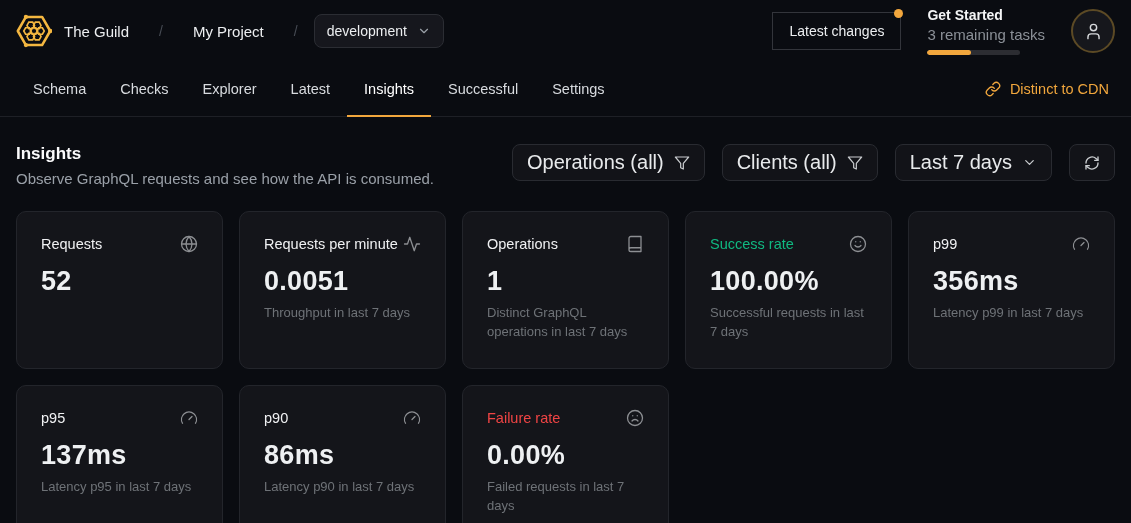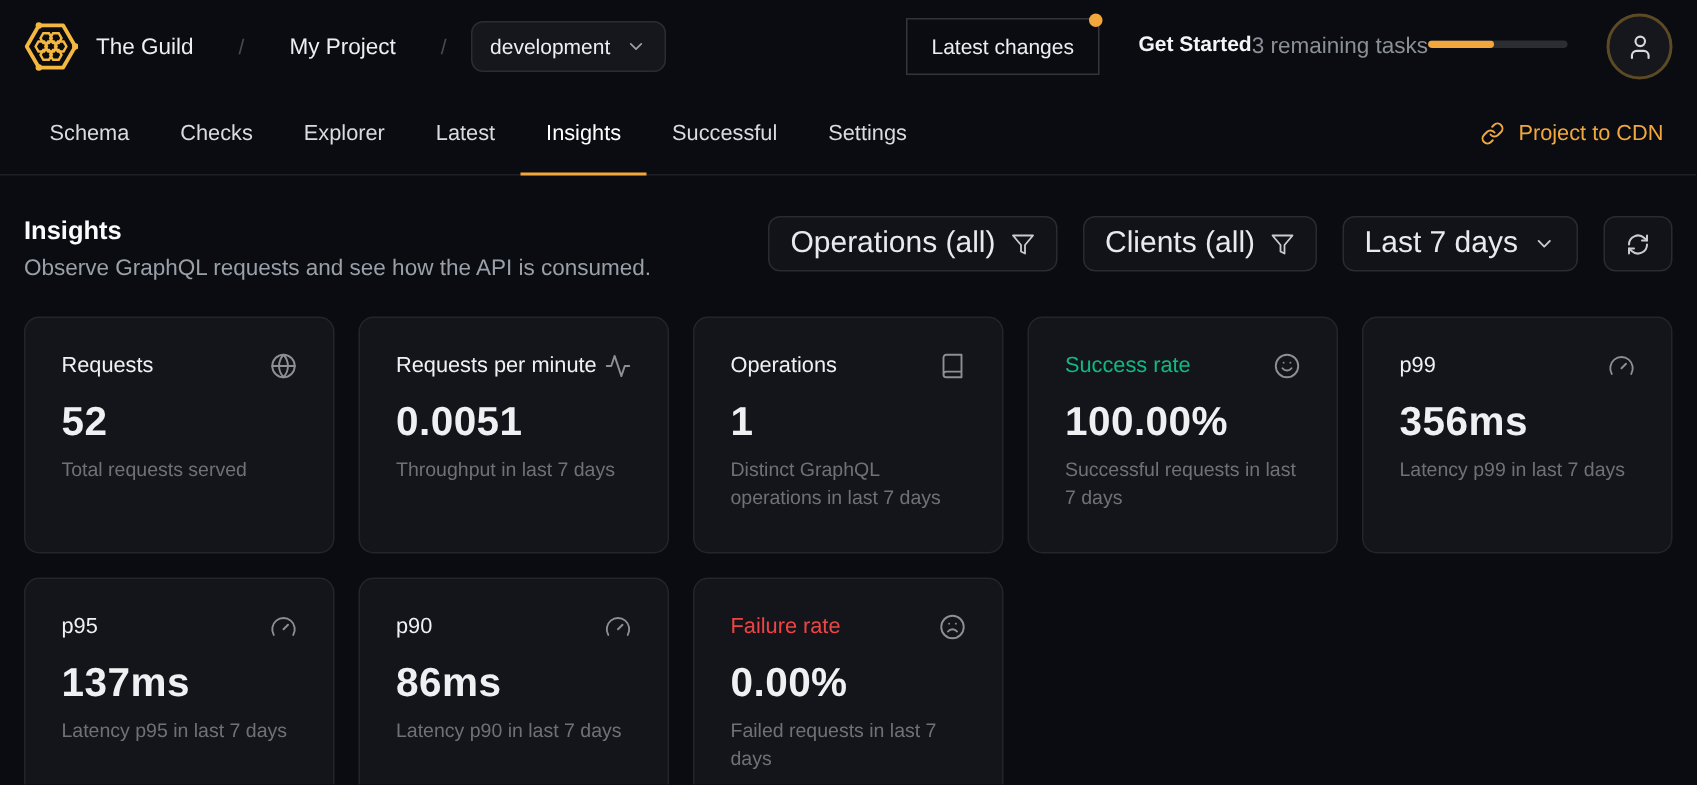--- a/index.html
+++ b/index.html
@@ -36,21 +36,21 @@
     background:#16171d;border:1px solid var(--btn-border);border-radius:8px;
     padding:8px 12px;font-size:14px;color:#eceef0;cursor:pointer;
   }
   .topbar-right{margin-left:auto;display:flex;align-items:center;gap:26px;}
   .latest-btn{
     position:relative;background:transparent;border:1px solid #33353b;border-radius:0;
     padding:10px 16px;font-size:14px;color:#eceef0;cursor:pointer;
     font-family:inherit;
   }
   .latest-dot{position:absolute;top:-4px;right:-3px;width:9px;height:9px;border-radius:50%;background:var(--accent);}
-  .get-started{display:flex;flex-direction:row;min-width:93px;}
+  .get-started{display:flex;flex-direction:column;min-width:93px;}
   .gs-title{font-size:14px;font-weight:700;color:#f4f5f6;line-height:1.25;}
   .gs-sub{font-size:15px;color:#8b9097;line-height:1.3;}
   .gs-bar{margin-top:6px;height:5px;width:93px;background:#2c2d32;border-radius:3px;overflow:hidden;}
   .gs-fill{height:100%;background:var(--accent);border-radius:3px;}
   .avatar{
     width:44px;height:44px;border-radius:50%;background:#16171c;
     border:2px solid #5c4a25;display:flex;align-items:center;justify-content:center;
     color:#d7d9dc;cursor:pointer;
   }
 
@@ -167,21 +167,21 @@
       <button class="tab">Latest</button>
       <button class="tab active">Insights</button>
       <button class="tab">Successful</button>
       <button class="tab">Settings</button>
     </div>
   <button class="cdn-link">
     <svg width="16" height="16" viewBox="0 0 24 24" fill="none" stroke="currentColor" stroke-width="2" stroke-linecap="round" stroke-linejoin="round">
         <path d="M10 13a5 5 0 0 0 7.54.54l3-3a5 5 0 0 0-7.07-7.07l-1.72 1.71"></path>
         <path d="M14 11a5 5 0 0 0-7.54-.54l-3 3a5 5 0 0 0 7.07 7.07l1.71-1.71"></path>
       </svg>
-    <span>Project to CDN</span>
+    <span>Distinct to CDN</span>
   </button>
 </nav>
 
 <main class="main">
   <div class="section-head">
     <div>
       <h1 class="page-title">Insights</h1>
       <p class="page-sub">Observe GraphQL requests and see how the API is consumed.</p>
     </div>
     <div class="filters">
@@ -220,21 +220,20 @@
       <span class="card-label">Requests</span>
       <span class="card-icon-slot">
             <svg viewBox="0 0 24 24" width="18" height="18" fill="none" stroke="currentColor" stroke-width="1.7" stroke-linecap="round" stroke-linejoin="round">
               <circle cx="12" cy="12" r="10"></circle>
               <path d="M2 12h20"></path>
               <path d="M12 2a15.3 15.3 0 0 1 4 10 15.3 15.3 0 0 1-4 10 15.3 15.3 0 0 1-4-10 15.3 15.3 0 0 1 4-10z"></path>
             </svg>
           </span>
     </div>
     <div class="card-value">52</div>
-    <div class="card-desc">Total requests served</div>
   </section>
 
   <section class="card">
     <div class="card-head">
       <span class="card-label">Requests per minute</span>
       <span class="card-icon-slot">
             <svg viewBox="0 0 24 24" width="18" height="18" fill="none" stroke="currentColor" stroke-width="1.7" stroke-linecap="round" stroke-linejoin="round">
               <path d="M22 12h-4l-3 9L9 3l-3 9H2"></path>
             </svg>
           </span>

